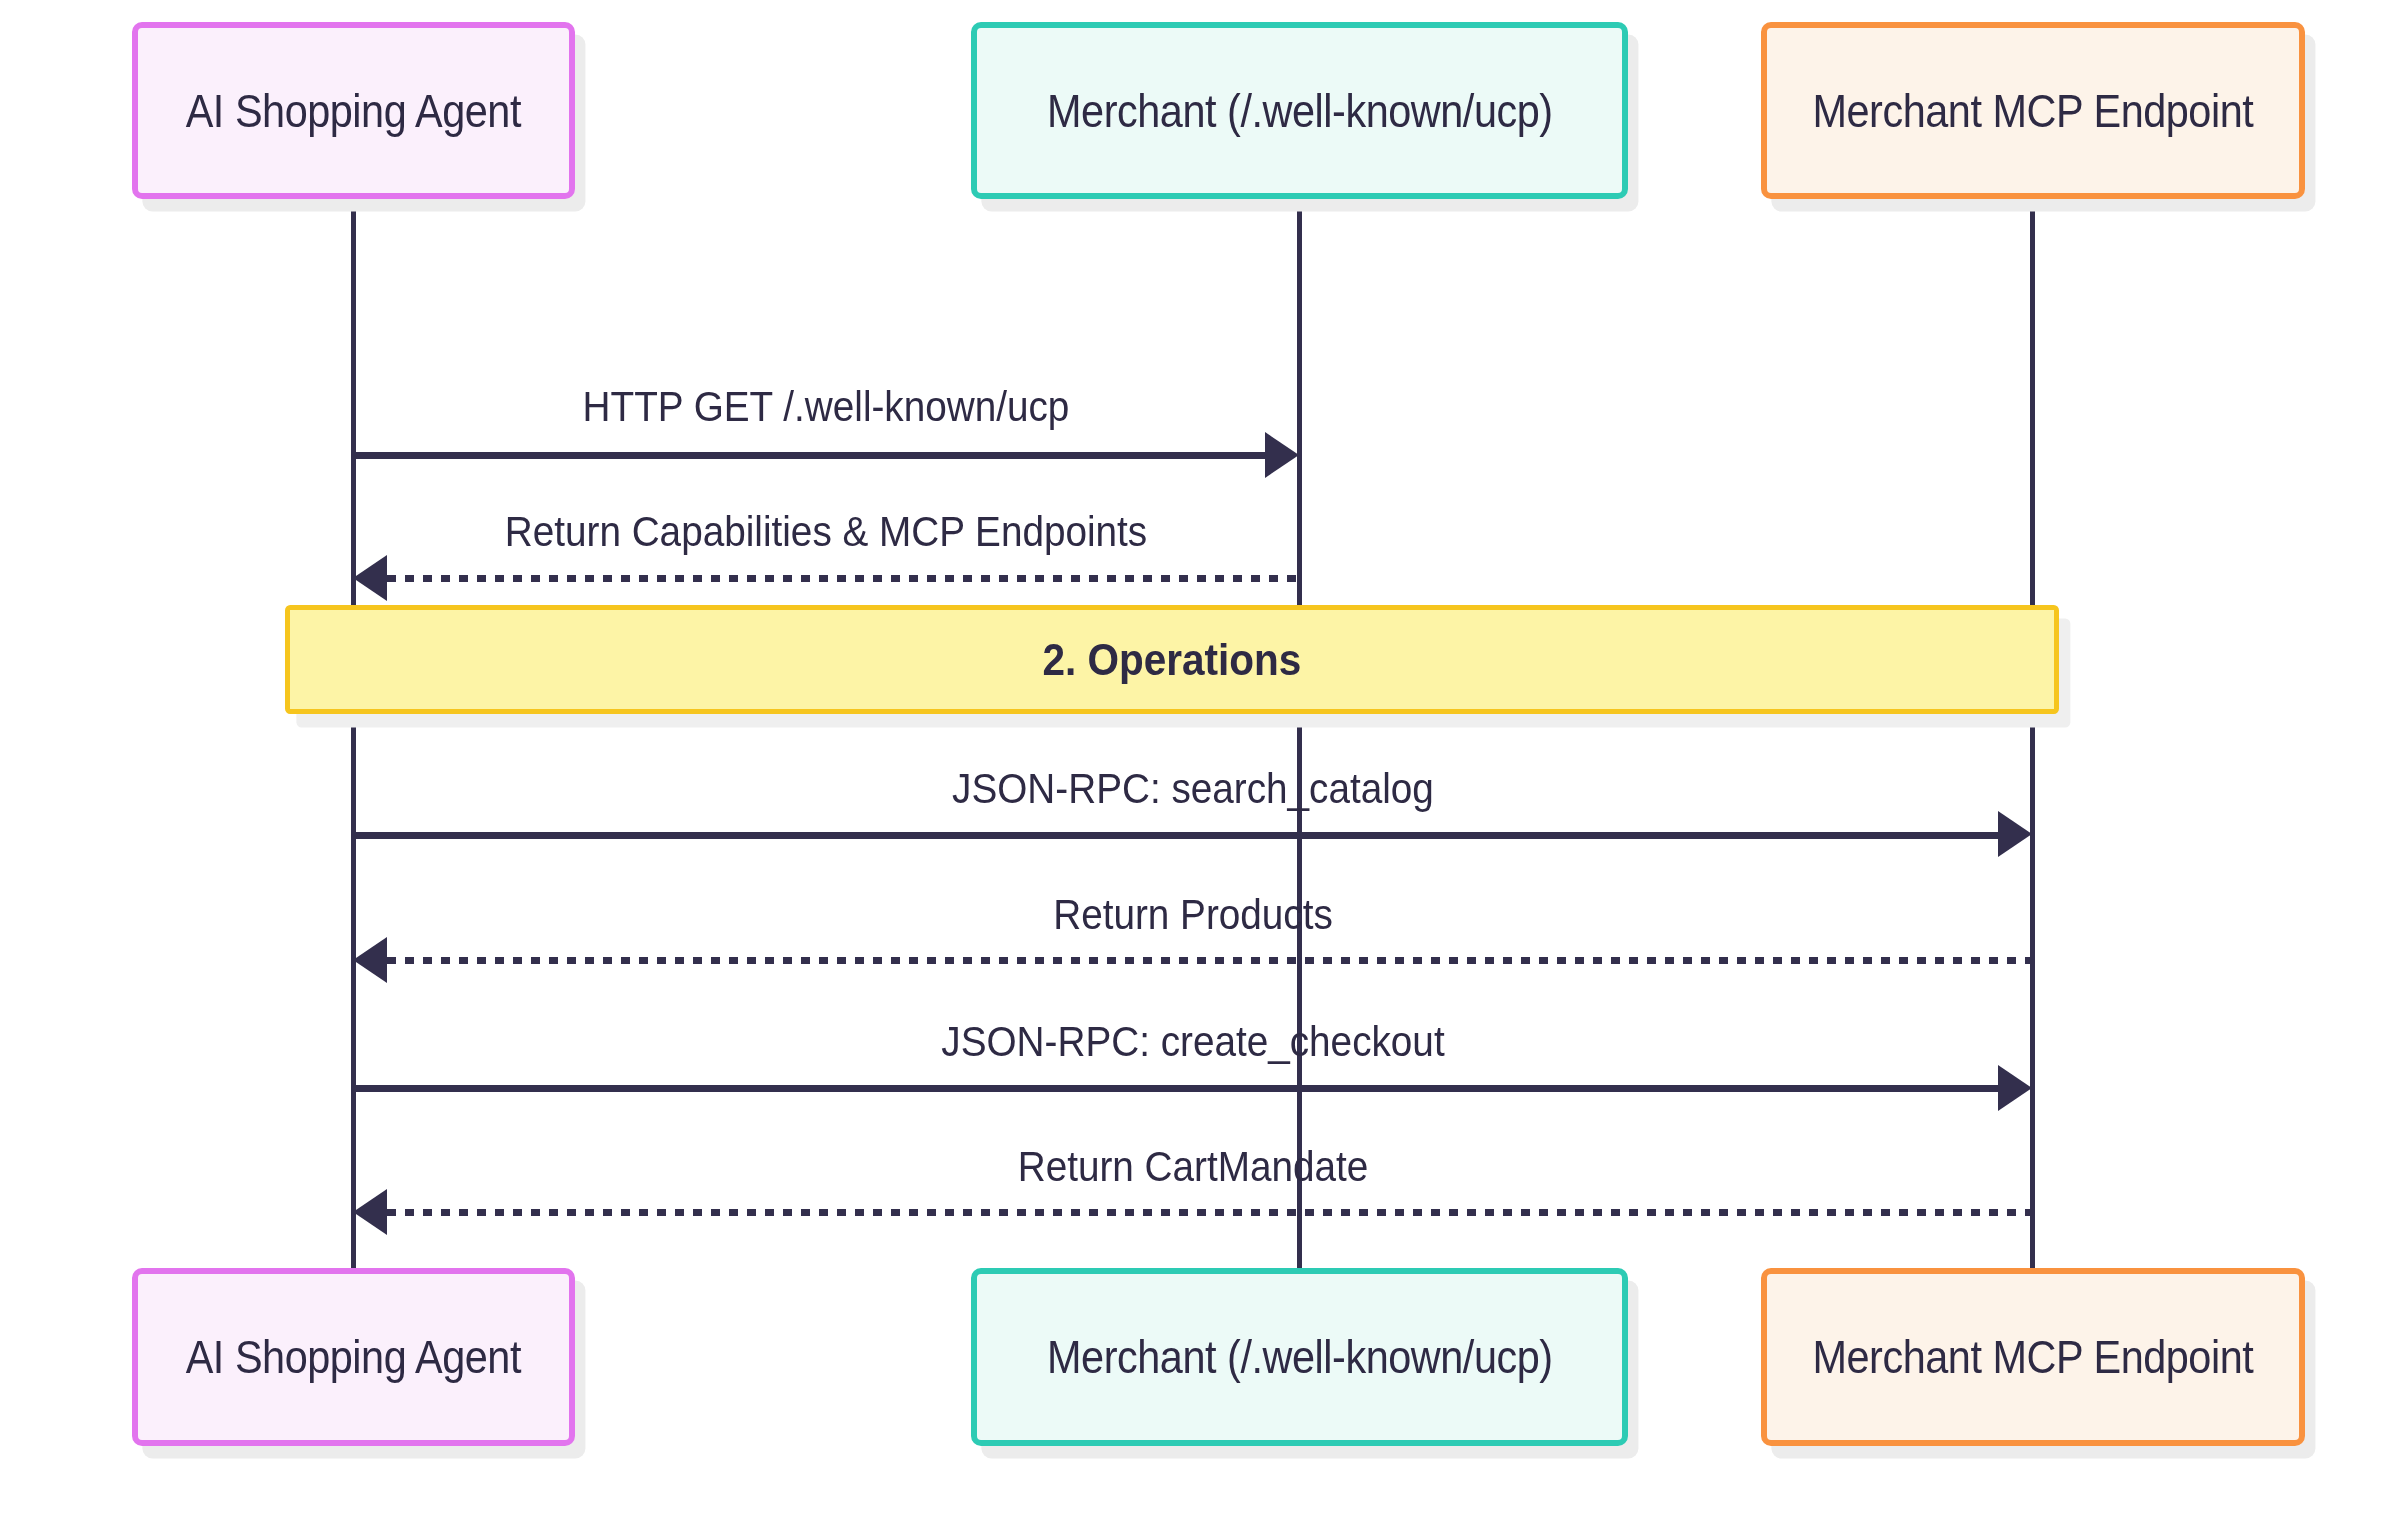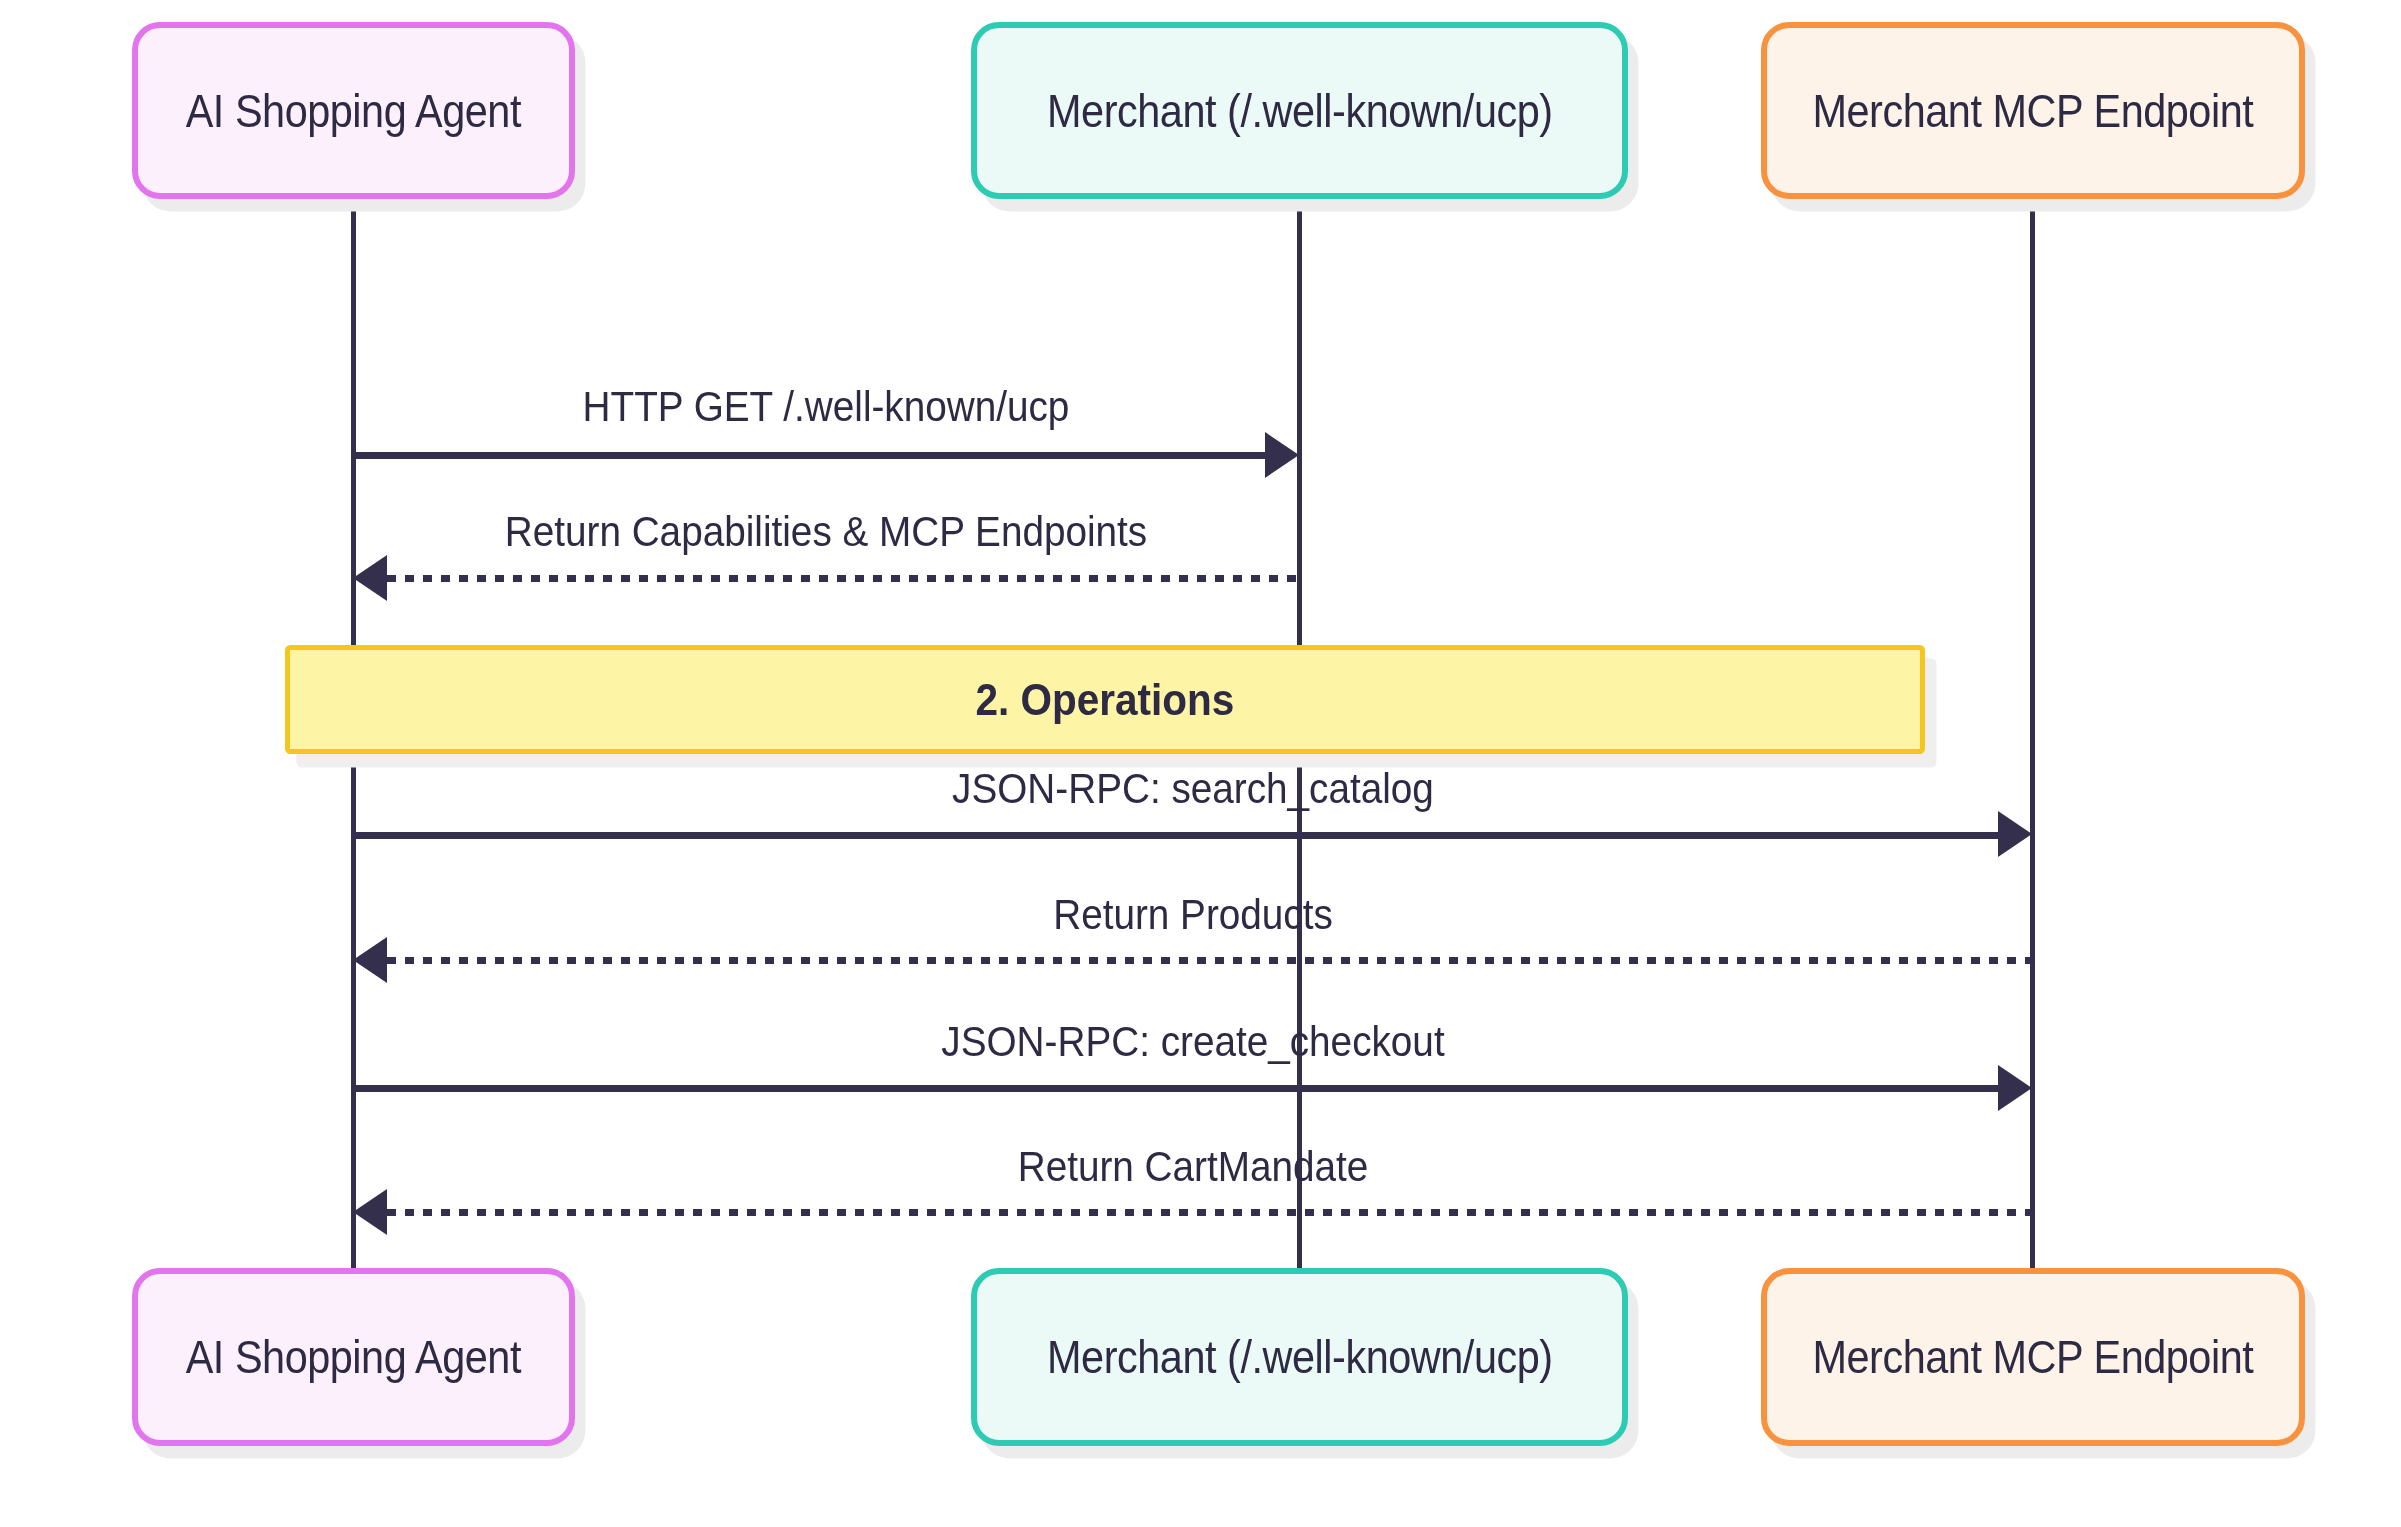--- a/index.html
+++ b/index.html
@@ -15,21 +15,21 @@
   .lifeline{
     position:absolute;
     width:4.7px;
     background:#332f4d;
   }
   
   .actor{
     position:absolute;
     height:177px;
     border:6.2px solid #000;
-    border-radius:28px;
+    border-radius:10px;
     box-sizing:border-box;
     display:flex;align-items:center;justify-content:center;
     box-shadow:10.4px 12.5px 0 0 #ececec;
   }
   .actor .lbl{
     font-size:46px;
     font-weight:500;
     white-space:nowrap;
     display:inline-block;
     transform:scaleX(0.9);
@@ -99,21 +99,21 @@
 
 
   <span class="msg-label" style="left:826px; top:406px;">HTTP GET /.well-known/ucp</span>
   <div class="line solid" style="left:353px; top:452px; width:913px;"></div>
   <div class="head right" style="left:1265px; top:432px;"></div>
 
   <span class="msg-label" style="left:826px; top:531px;">Return Capabilities &amp; MCP Endpoints</span>
   <div class="line dotted" style="left:387px; top:575px; width:912px;"></div>
   <div class="head left" style="left:353px; top:555px;"></div>
 
-  <div class="banner" style="left: 285px; top: 605px; width: 1640px; border-color: rgb(246, 197, 30); background-color: rgb(253, 244, 166); margin-top: 40px;">
+  <div class="banner" style="left: 285px; top: 605px; width: 1774px; border-color: rgb(246, 197, 30); background-color: rgb(253, 244, 166);">
     <span class="lbl">2. Operations</span>
   </div>
 
   <span class="msg-label" style="left:1193px; top:788px;">JSON-RPC: search_catalog</span>
   <div class="line solid" style="left:353px; top:832px; width:1646px;"></div>
   <div class="head right" style="left:1998px; top:811px;"></div>
 
   <span class="msg-label" style="left:1193px; top:914px;">Return Products</span>
   <div class="line dotted" style="left:387px; top:957px; width:1645px;"></div>
   <div class="head left" style="left:353px; top:937px;"></div>

